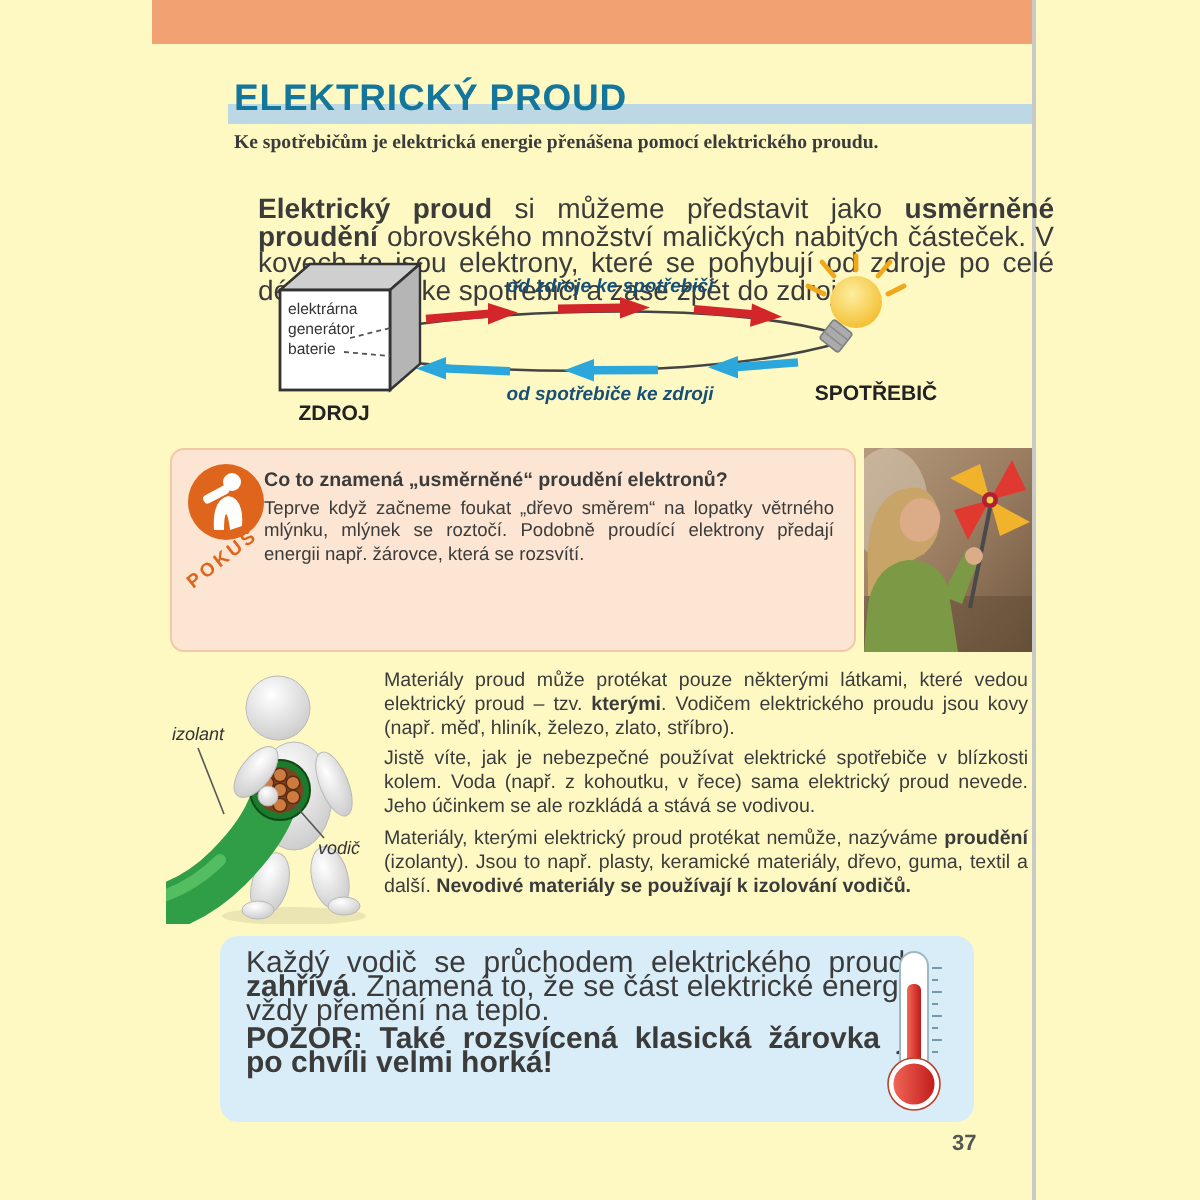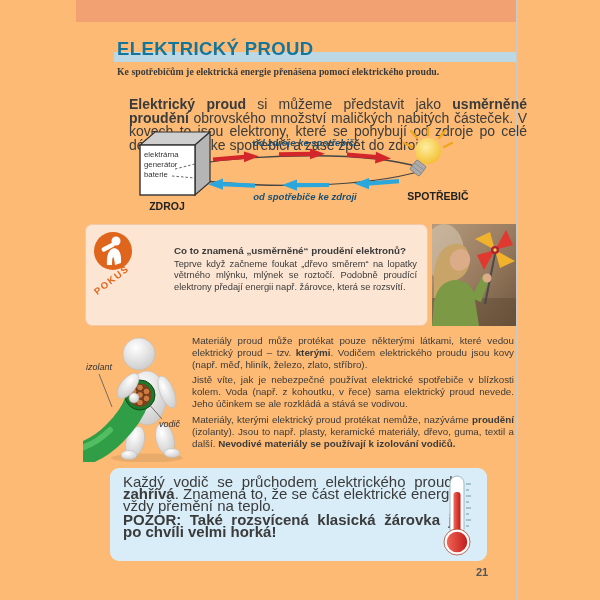--- a/index.html
+++ b/index.html
@@ -1,16 +1,16 @@
 <!DOCTYPE html>
 <html lang="cs"><head>
 <meta charset="utf-8">
 <style>
   html,body{margin:0;padding:0;background:#ffffff;}
-  .stage{position:relative;width:600px;height:600px;background:#fdba74;overflow:hidden;
+  .stage{position:relative;width:600px;height:600px;background:#fef9c3;overflow:hidden;
          font-family:"Liberation Sans", sans-serif;color:#3b3b3b;}
 
   .top-band{position:absolute;left:76px;top:0;width:440px;height:22px;background:#f1a172;}
   .page-edge{position:absolute;left:516px;top:0;width:2px;height:600px;background:#c9c9c9;}
 
   .title-wrap{position:absolute;left:117px;top:36px;width:399px;height:27px;}
   .title-bar{position:absolute;left:-3px;right:0;bottom:1px;height:10px;background:#bcd8e4;}
   .title{position:relative;margin:0;font-size:18.5px;font-weight:bold;color:#15769b;
          letter-spacing:.4px;line-height:26px;}
 
@@ -22,21 +22,21 @@
   .circuit{position:absolute;left:117px;top:126px;width:400px;height:96px;}
   .wire-label{font-style:italic;font-weight:bold;font-size:9.5px;fill:#174f77;}
   .box-inner-label{font-size:7.8px;fill:#333;}
   .dia-label{font-weight:bold;font-size:10.5px;fill:#222;}
 
   .pokus-box{position:absolute;left:85px;top:224px;width:343px;height:102px;box-sizing:border-box;
              background:#fce5d2;border:1px solid #f3c8a6;border-radius:7px;}
   .badge-icon{position:absolute;left:7px;top:6px;width:40px;height:40px;}
   .badge-label{position:absolute;left:9px;top:62px;color:#e0651c;font-weight:bold;font-size:9.5px;
                letter-spacing:1.6px;transform:rotate(-38deg);transform-origin:left center;}
-  .pokus-text{margin-left:88px;padding:20px 10px 0 0;font-size:9.3px;line-height:11.7px;text-align:justify;}
+  .pokus-text{margin-left:46px;padding:10px 10px 0 0;font-size:9.3px;line-height:11.7px;text-align:justify;}
   .pokus-text h3{margin:0 0 2px 0;font-size:9.8px;}
   .pokus-text p{margin:0;}
   .pokus-text p + p{margin-top:4px;}
 
   .photo{position:absolute;left:432px;top:224px;width:84px;height:102px;}
 
   .figure-ill{position:absolute;left:83px;top:334px;width:108px;height:128px;}
   .fig-label{font-style:italic;font-size:9px;fill:#333;}
 
   .conductors{position:absolute;left:192px;top:335px;width:322px;font-size:9.8px;
@@ -239,15 +239,15 @@
         <line x1="28" y1="22" x2="33" y2="22"></line>
           <line x1="28" y1="28" x2="31" y2="28"></line>
         <line x1="28" y1="34" x2="33" y2="34"></line>
           <line x1="28" y1="40" x2="31" y2="40"></line>
         <line x1="28" y1="46" x2="33" y2="46"></line>
           <line x1="28" y1="52" x2="31" y2="52"></line>
       </g>
     </svg>
   </div>
 
-  <p class="page-num">21</p>
+  <p class="page-num">37</p>
 
 </div>
 
 </body></html>

